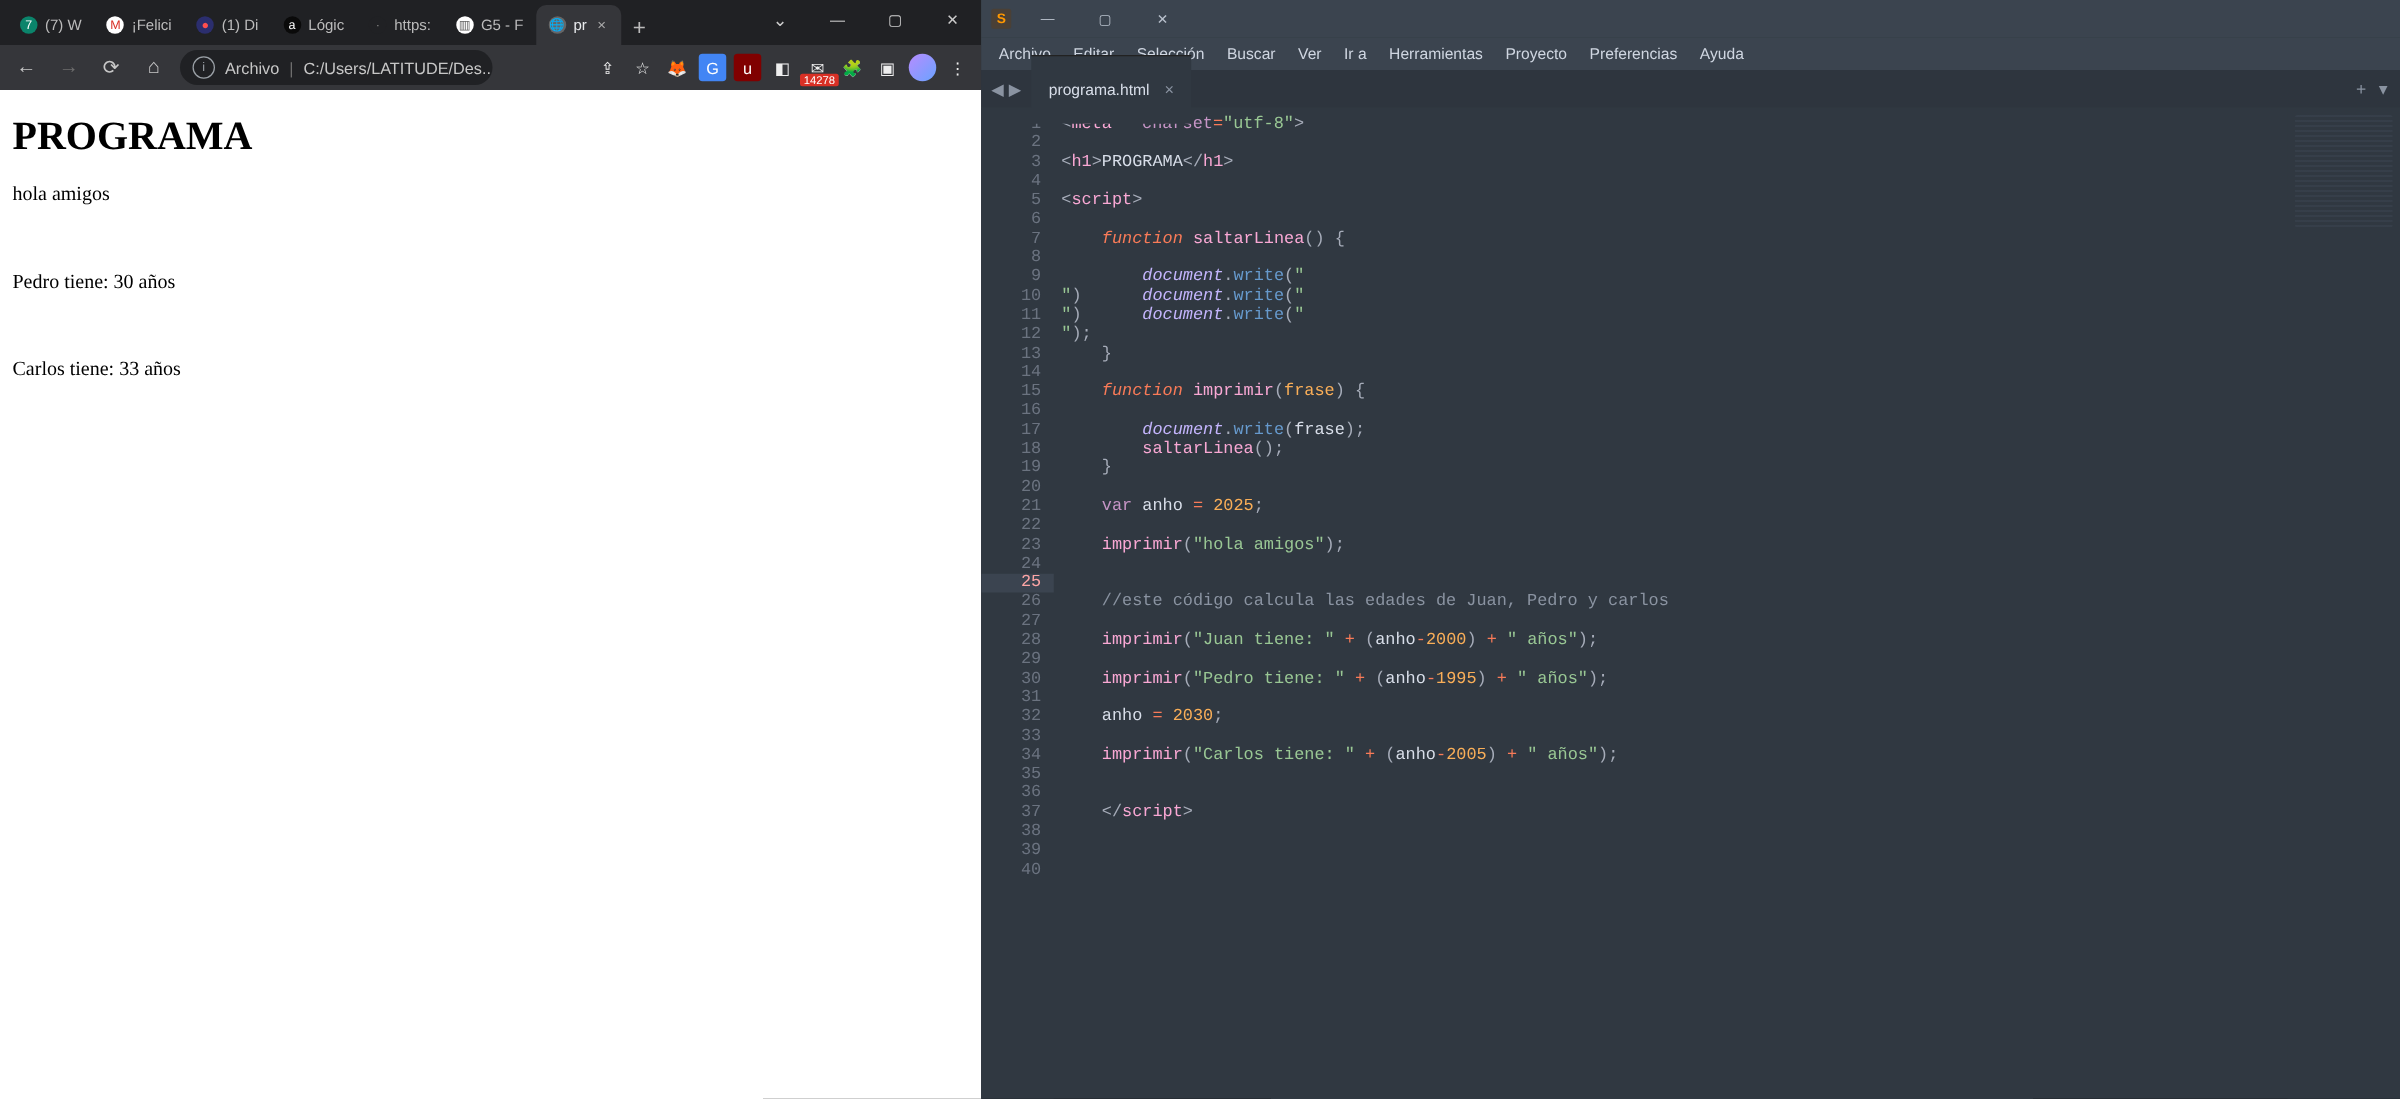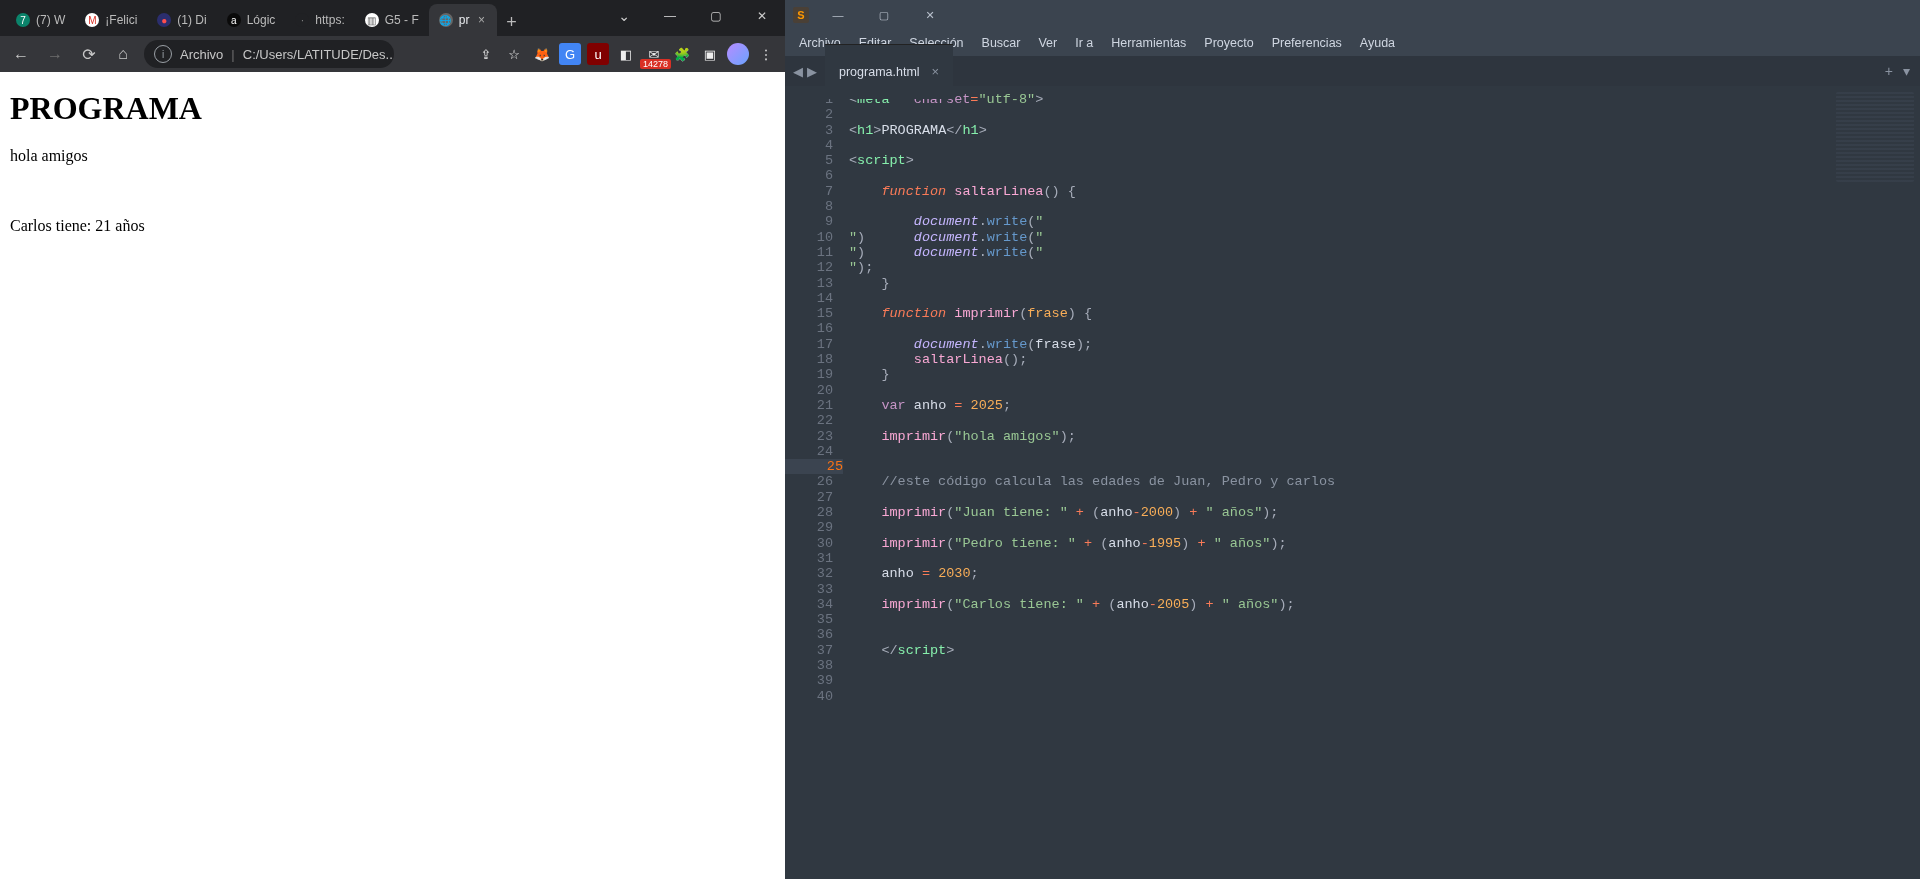--- a/index.html
+++ b/index.html
@@ -221,36 +221,36 @@
   .editor-area{
     flex:1;display:flex;background:#303841;
     font-family:Consolas,"Courier New",monospace;font-size:13.5px;line-height:15.3px;
     overflow:hidden;
   }
   .gutter{
     width:48px;background:#303841;color:#6b7380;text-align:right;padding:6px 10px 6px 0;
     user-select:none;
   }
   .gutter div{height:15.3px;}
-  .gutter div.cur{background:#3b4450;color:#f97316;margin-right:-10px;}
+  .gutter div.cur{background:#3b4450;color:#fca5a5;margin-right:-10px;padding-right:10px;}
   .code{
     flex:1;padding:6px 0 6px 6px;color:#d8dee9;white-space:pre;overflow:hidden;
   }
   .code div{height:15.3px;}
   .minimap{
     width:90px;background:#303841;position:relative;
   }
   .minimap-inner{
     position:absolute;top:6px;right:6px;left:6px;height:90px;
     background:repeating-linear-gradient(#3c4552 0 2px,transparent 2px 4px);
     opacity:.5;border-radius:2px;
   }
 
   
-  .c-tag{color:#86efac;}
+  .c-tag{color:#f9a8d4;}
   .c-attr{color:#c695c6;margin-left:16px;}
   .c-str{color:#99c794;}
   .c-kw{color:#f97b58;font-style:italic;}
   .c-kw2{color:#c695c6;}
   .c-fn{color:#f9a8d4;}
   .c-builtin{color:#c4b5fd;font-style:italic;}
   .c-prop{color:#6699cc;}
   .c-num{color:#f9ae58;}
   .c-param{color:#f9ae58;}
   .c-op{color:#f97b58;}
@@ -327,21 +327,22 @@
           <div class="ext">▣</div>
           <div class="avatar"></div>
           <div class="ext">⋮</div>
         </div>
       </div>
     </div>
 
     <div class="browser-page">
       <h1>PROGRAMA</h1>
       <p>hola amigos</p>
-      <p>Carlos tiene: 21 años</p>
+      <p>Pedro tiene: 30 años</p>
+      <p>Carlos tiene: 33 años</p>
     </div>
   </div>
 
   <div class="sublime">
     <div class="st-titlebar">
       <div class="logo">S</div>
       <div class="st-win">
         <div>―</div>
         <div>▢</div>
         <div>✕</div>

